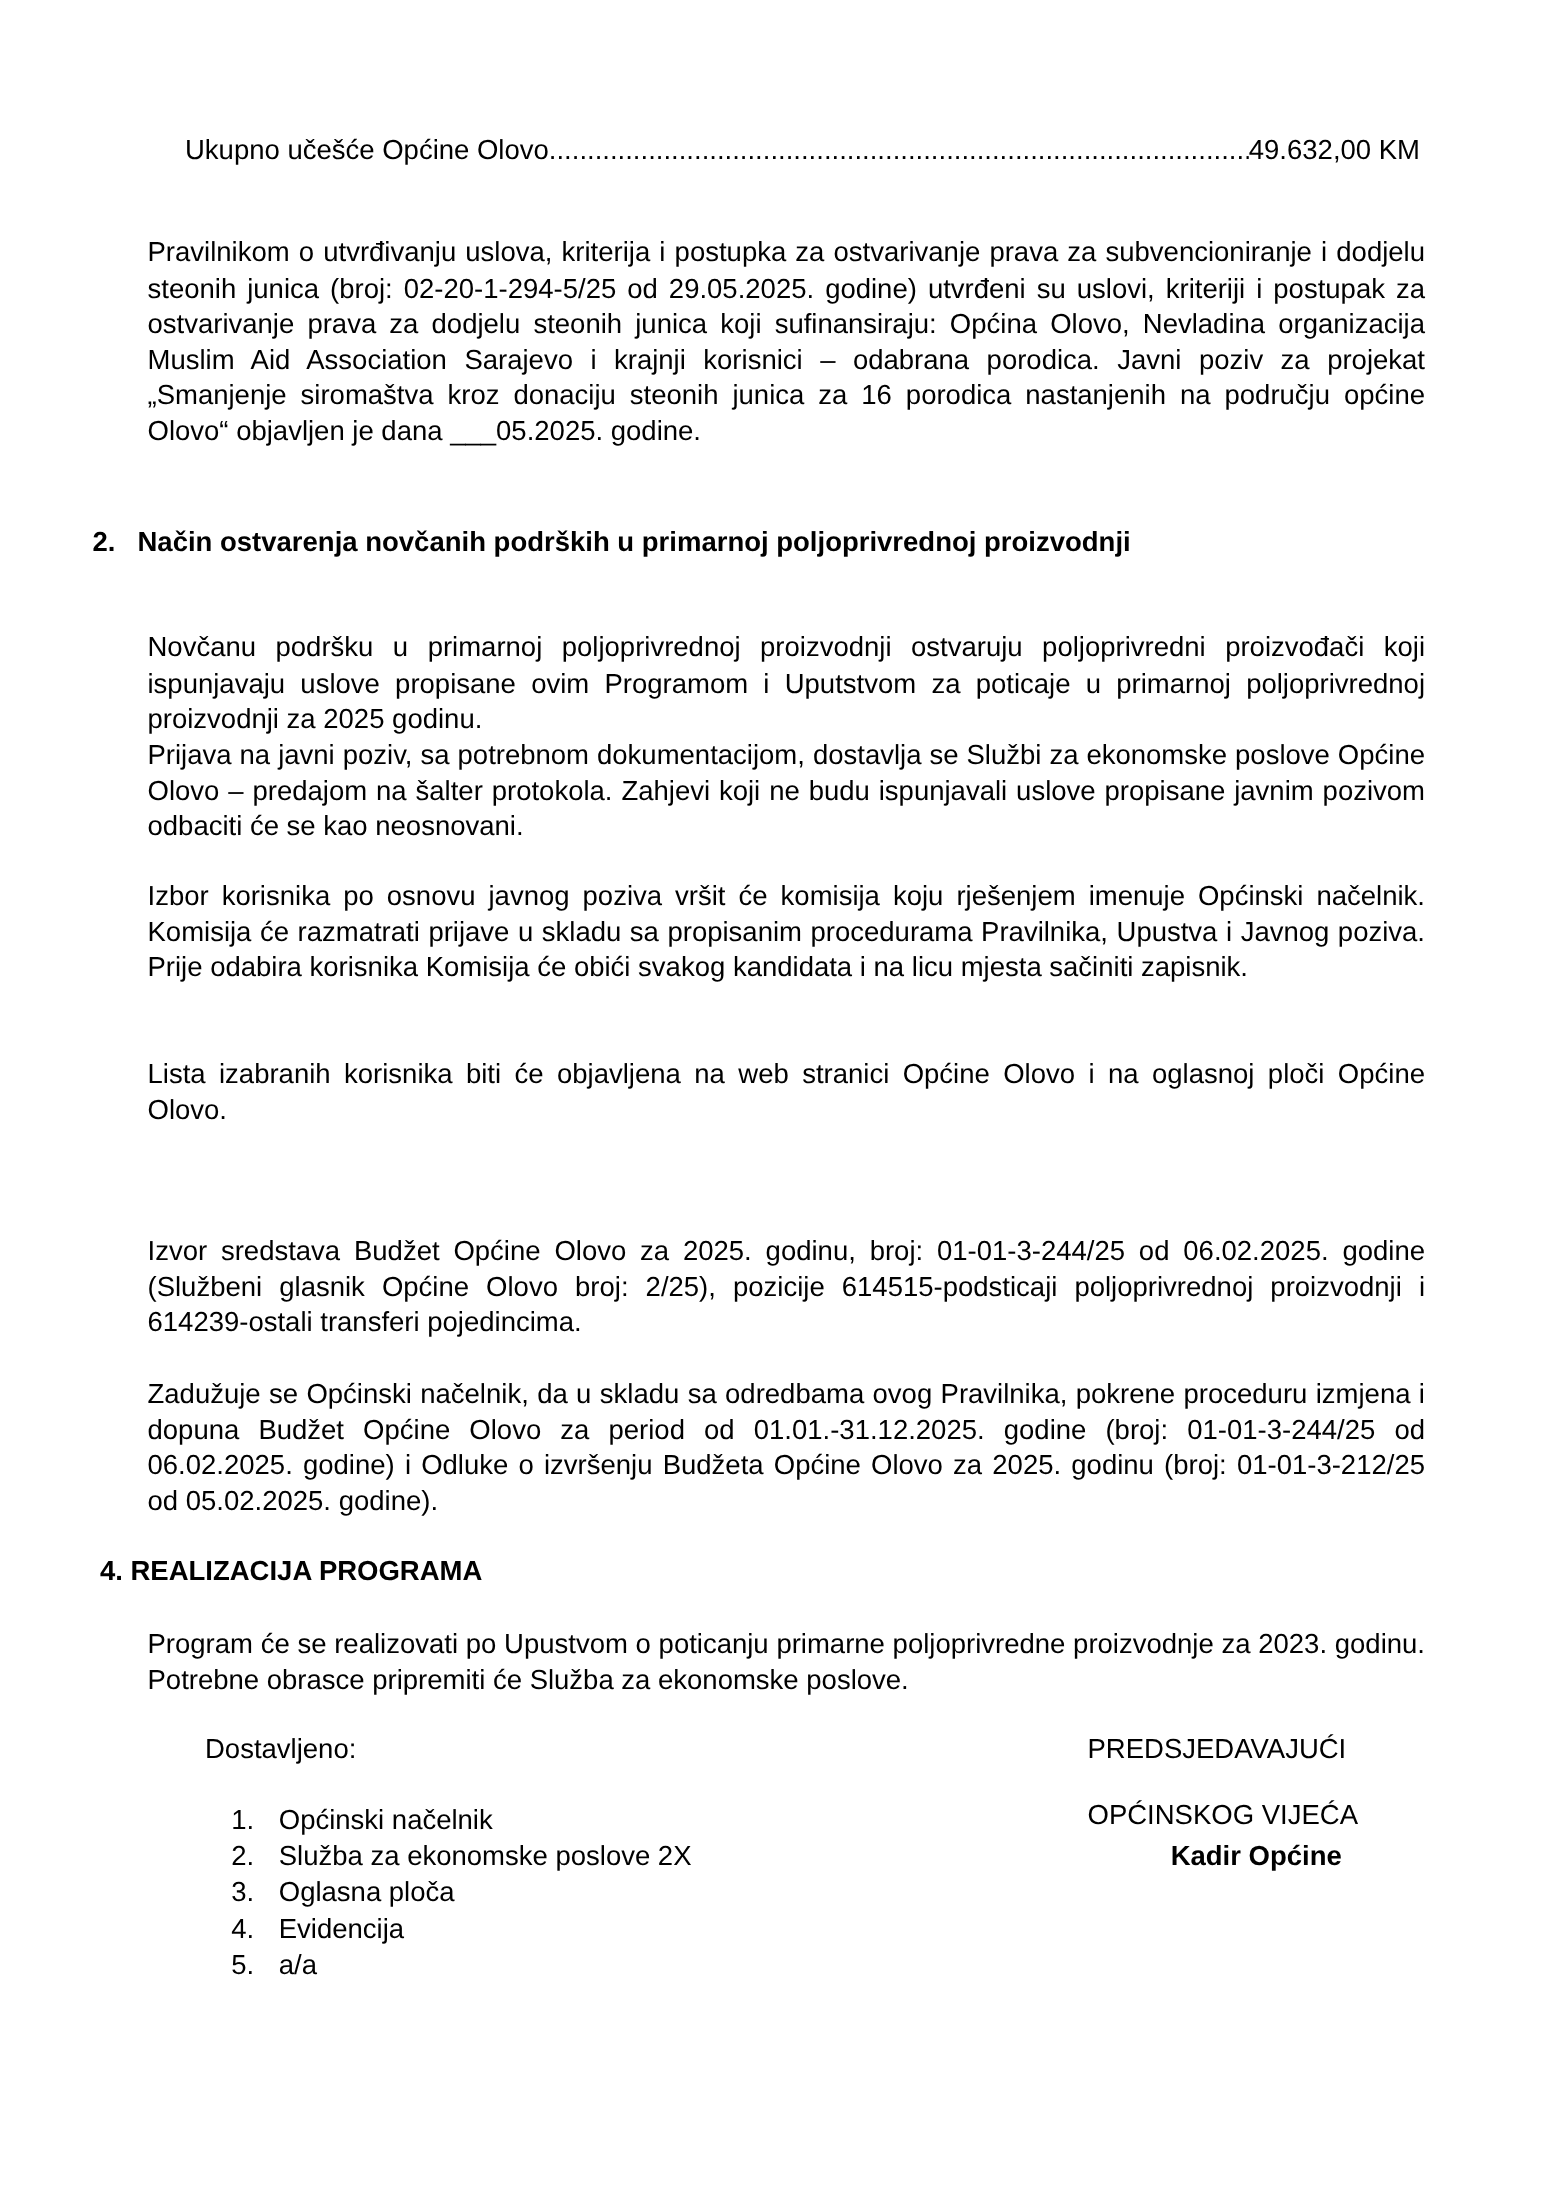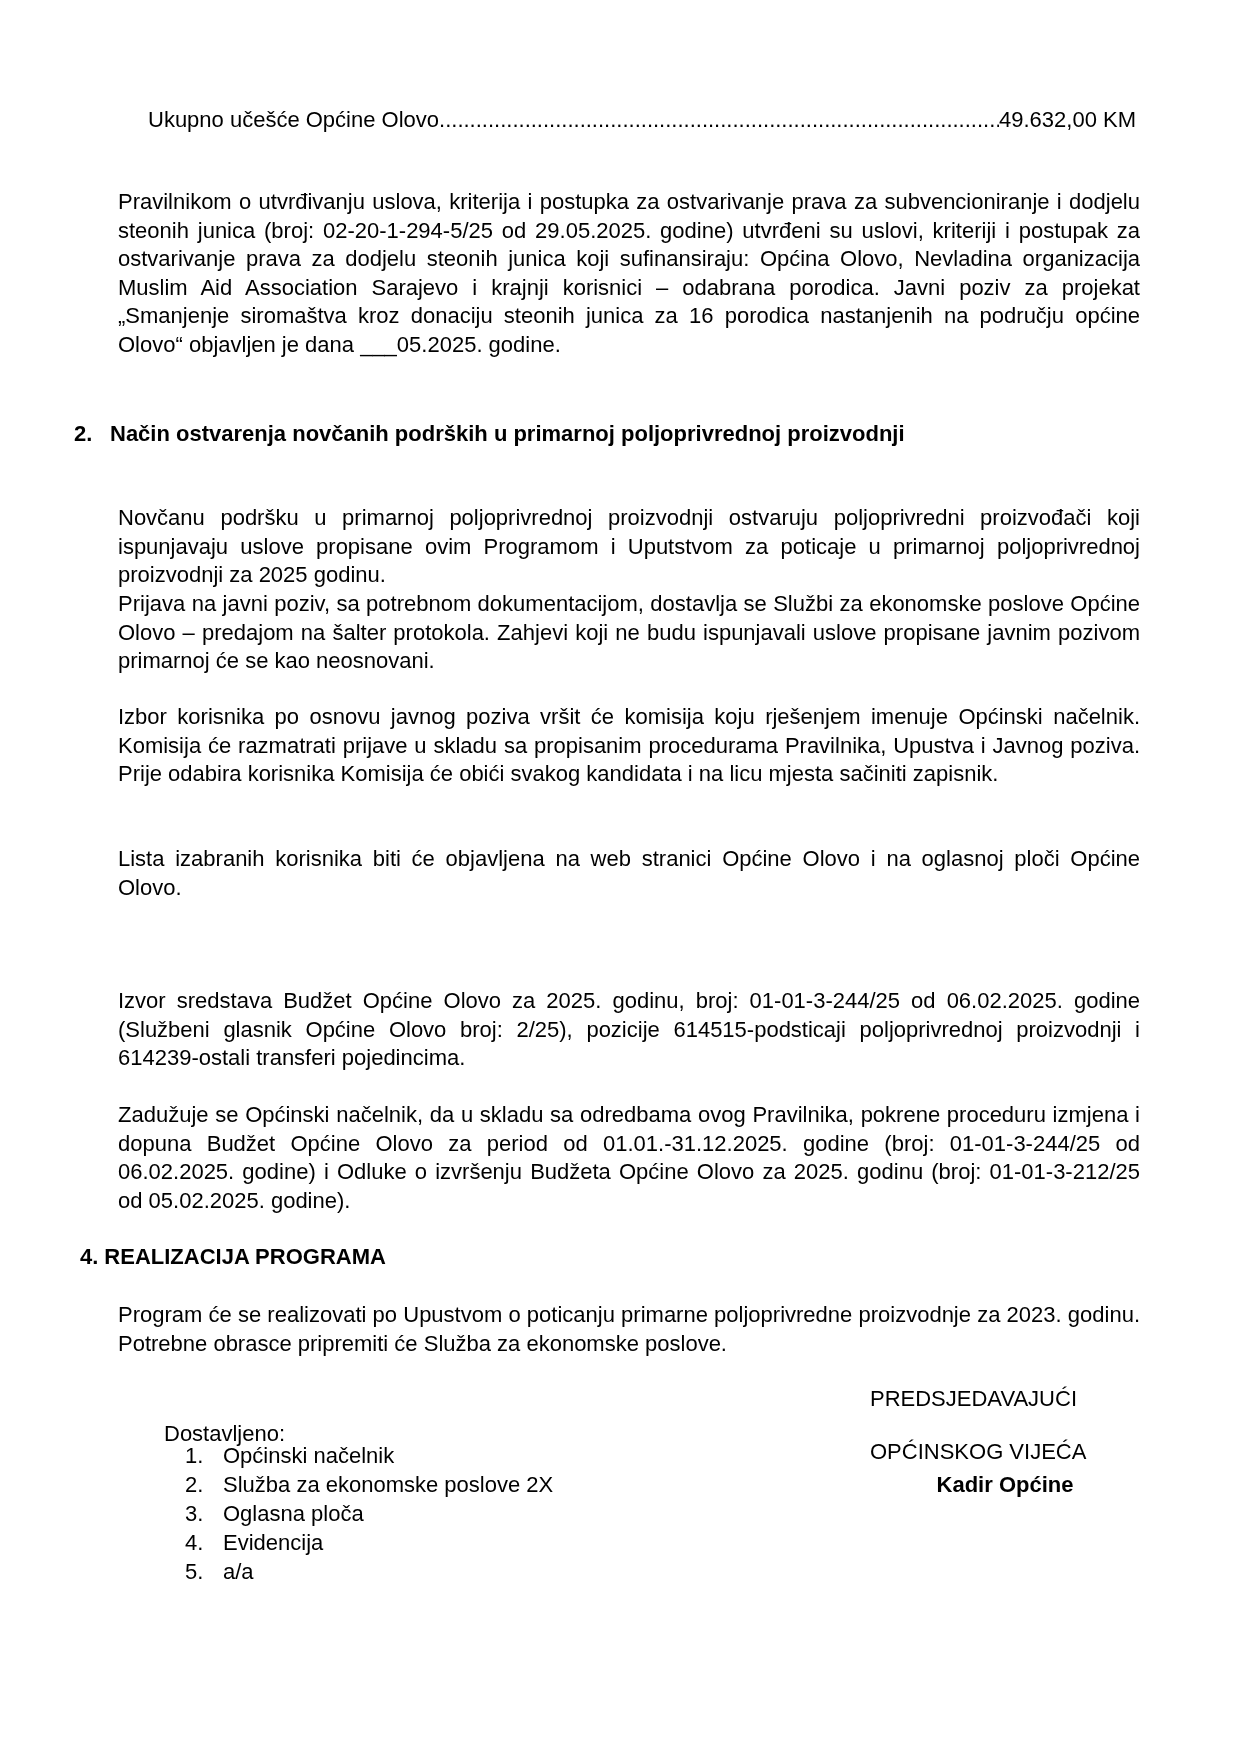--- a/index.html
+++ b/index.html
@@ -22,21 +22,21 @@
   .total-row .dots { flex: 1 1 auto; overflow: hidden; white-space: nowrap; letter-spacing: 0px; }
   .total-row .dots::after {
     content: "......................................................................................................................................................................................................................................";
   }
   .total-row .val { flex: 0 0 auto; }
   .heading { font-weight: bold; left: 74px; width: 1080px; white-space: nowrap; }
   .heading .num { display: inline-block; width: 36px; }
   .heading4 { left: 80px; }
   .heading4 .num { width: auto; margin-right: 6px; }
   p { margin: 0; }
-  .dostav { left: 164px; margin-top: 35px; }
+  .dostav { left: 164px; }
   .dlist { left: 185px; margin: 0; padding: 0; list-style: none; }
   .dlist li { display: flex; height: 29px; }
   .dlist .n { display: inline-block; width: 38px; }
   .sign { left: 870px; width: 270px; text-align: left; }
   .sign-name { font-weight: bold; left: 870px; width: 270px; text-align: center; }
 </style>
 </head>
 <body>
 
 <div class="page">
@@ -48,21 +48,21 @@
       <span class="val">49.632,00 KM</span>
     </div>
   </div>
 
   <p class="abs body-block" style="top:188px;">Pravilnikom o utvrđivanju uslova, kriterija i postupka za ostvarivanje prava za subvencioniranje i dodjelu steonih junica (broj: 02-20-1-294-5/25 od 29.05.2025. godine) utvrđeni su uslovi, kriteriji i postupak za ostvarivanje prava za dodjelu steonih junica koji sufinansiraju: Općina Olovo, Nevladina organizacija Muslim Aid Association Sarajevo i krajnji korisnici – odabrana porodica. Javni poziv za projekat „Smanjenje siromaštva kroz donaciju steonih junica za 16 porodica nastanjenih na području općine Olovo“ objavljen je dana ___05.2025. godine.</p>
 
   <div class="abs heading" style="top:420px;">
     <span class="num">2.</span><span>Način ostvarenja novčanih podrških u primarnoj poljoprivrednoj proizvodnji</span>
   </div>
   <p class="abs body-block" style="top:504px;">Novčanu podršku u primarnoj poljoprivrednoj proizvodnji ostvaruju poljoprivredni proizvođači koji ispunjavaju uslove propisane ovim Programom i Uputstvom za poticaje u primarnoj poljoprivrednoj proizvodnji za 2025 godinu.</p>
-  <p class="abs body-block" style="top:590px;">Prijava na javni poziv, sa potrebnom dokumentacijom, dostavlja se Službi za ekonomske poslove Općine Olovo – predajom na šalter protokola. Zahjevi koji ne budu ispunjavali uslove propisane javnim pozivom primarnoj će se kao neosnovani.</p>
+  <p class="abs body-block" style="top:590px;">Prijava na javni poziv, sa potrebnom dokumentacijom, dostavlja se Službi za ekonomske poslove Općine Olovo – predajom na šalter protokola. Zahjevi koji ne budu ispunjavali uslove propisane javnim pozivom odbaciti će se kao neosnovani.</p>
   <p class="abs body-block" style="top:845px;">Lista izabranih korisnika biti će objavljena na web stranici Općine Olovo i na oglasnoj ploči Općine Olovo.</p>
   <p class="abs body-block" style="top:703px;">Izbor korisnika po osnovu javnog poziva vršit će komisija koju rješenjem imenuje Općinski načelnik. Komisija će razmatrati prijave u skladu sa propisanim procedurama Pravilnika, Upustva i Javnog poziva. Prije odabira korisnika Komisija će obići svakog kandidata i na licu mjesta sačiniti zapisnik.</p>
 
   <p class="abs body-block" style="top:987px;">Izvor sredstava  Budžet Općine Olovo za 2025. godinu, broj: 01-01-3-244/25 od 06.02.2025. godine (Službeni glasnik Općine Olovo broj: 2/25), pozicije 614515-podsticaji poljoprivrednoj proizvodnji i 614239-ostali transferi pojedincima.</p>
   <p class="abs body-block" style="top:1101px;">Zadužuje se Općinski načelnik, da u skladu sa odredbama ovog Pravilnika, pokrene proceduru izmjena i dopuna Budžet Općine Olovo za period od 01.01.-31.12.2025. godine (broj: 01-01-3-244/25 od 06.02.2025. godine)  i Odluke o izvršenju Budžeta Općine Olovo za 2025. godinu (broj: 01-01-3-212/25 od 05.02.2025. godine).</p>
 
   <div class="abs heading heading4" style="top:1243px;">
     <span class="num">4.</span><span>REALIZACIJA PROGRAMA</span>
   </div>
   <p class="abs body-block" style="top:1301px;">Program će se realizovati po Upustvom o poticanju primarne poljoprivredne proizvodnje za 2023. godinu. Potrebne obrasce pripremiti će Služba za ekonomske poslove.</p>

